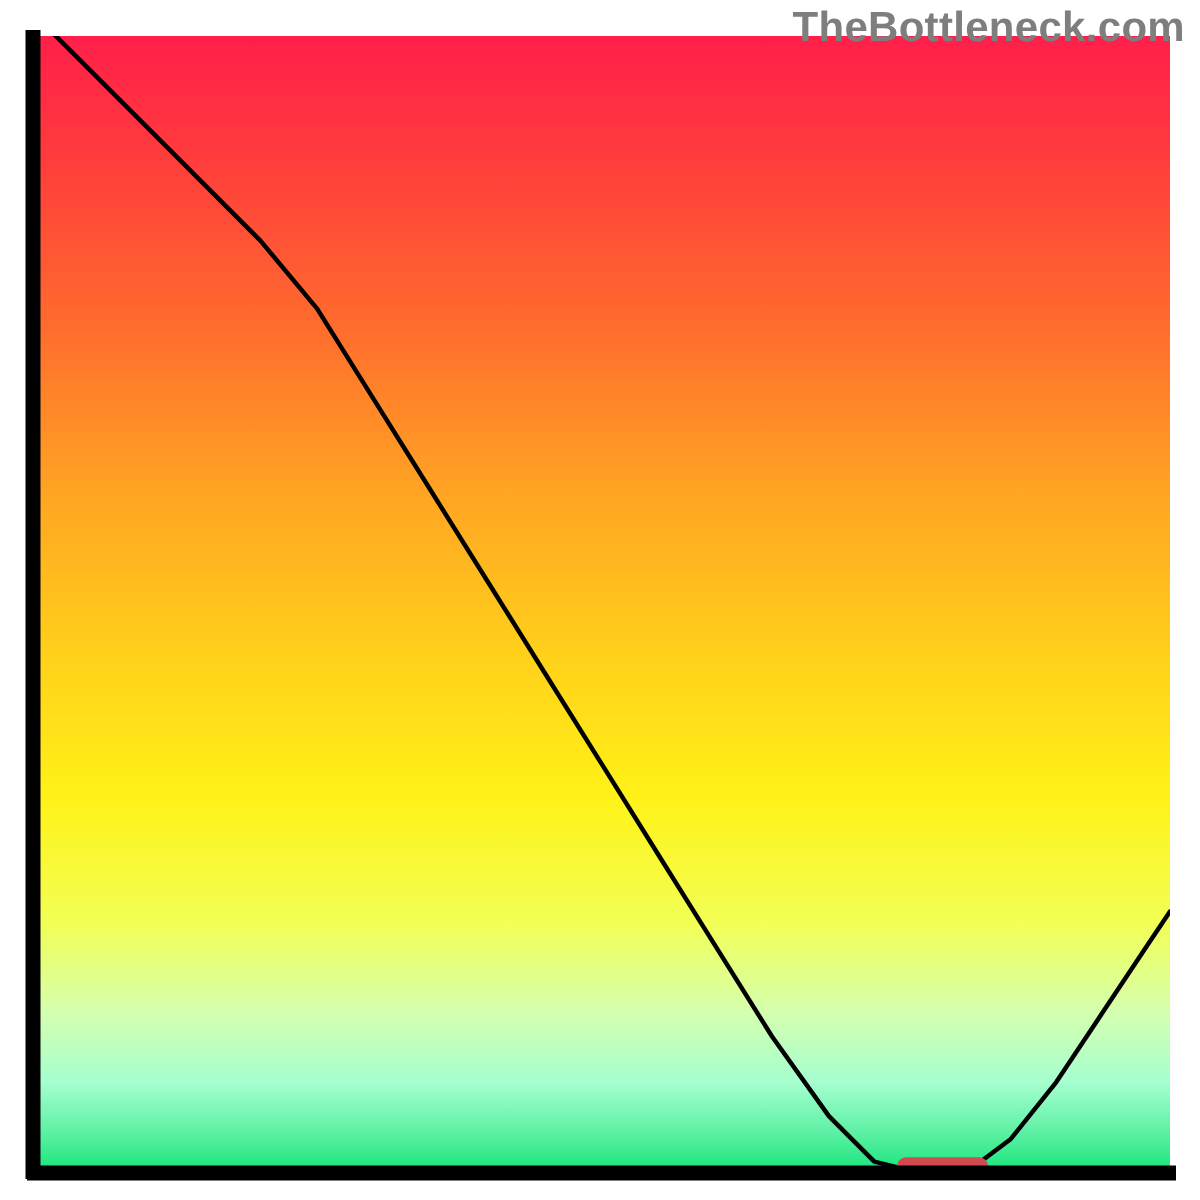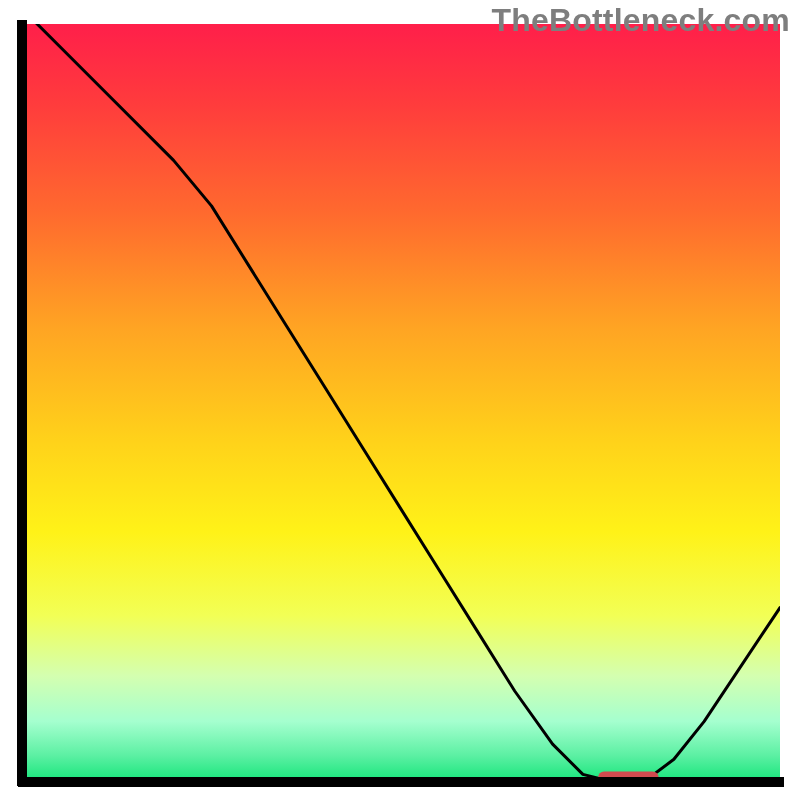--- a/index.html
+++ b/index.html
@@ -7,21 +7,21 @@
   .stage {
     position: relative;
     width: 800px;
     height: 800px;
   }
   .watermark {
     position: absolute;
     top: 2px;
     right: 10px;
     font-family: Arial, Helvetica, sans-serif;
-    font-size: 32px;
+    font-size: 28px;
     font-weight: 600;
     color: #7e7e7e;
     letter-spacing: 0.2px;
   }
   .plot-svg {
     position: absolute;
     left: 0;
     top: 0;
     width: 800px;
     height: 800px;

